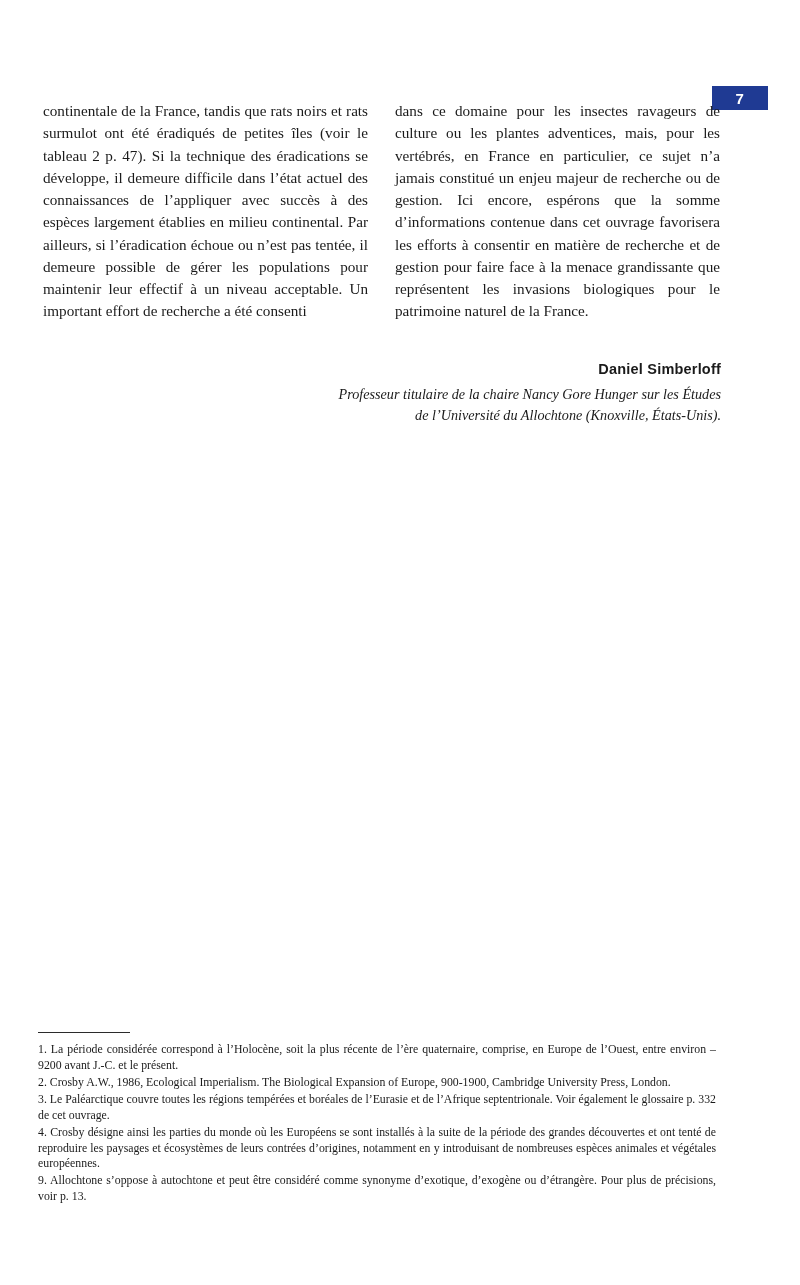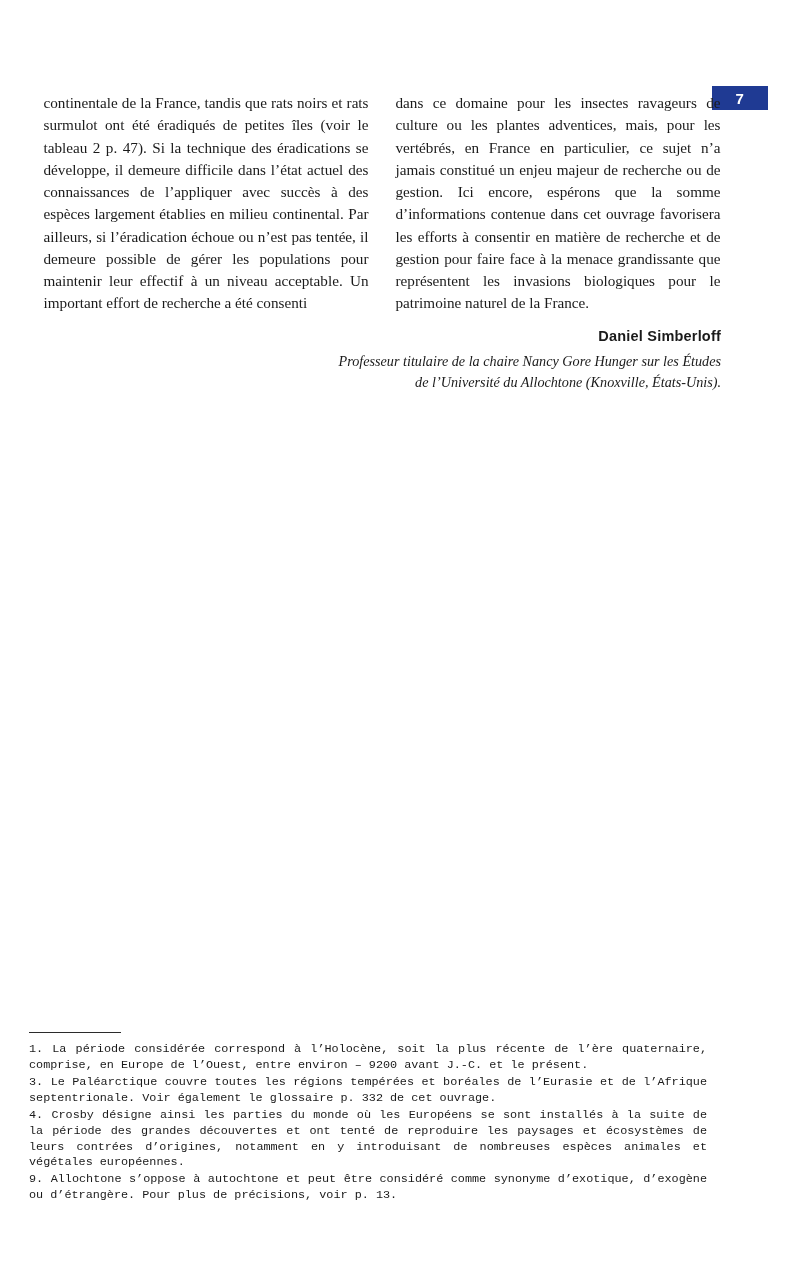--- a/index.html
+++ b/index.html
@@ -33,26 +33,25 @@
     font-weight: bold;
     font-size: 15px;
     display: flex;
     align-items: center;
     justify-content: center;
     letter-spacing: 0.5px;
   }
   
   .columns {
     position: absolute;
-    top: 92px;
+    top: 100px;
     left: 43px;
     width: 678px;
     display: flex;
     gap: 27px;
-    justify-content: center;
   }
   .col {
     width: 325px;
   }
   .col p {
     margin: 0;
     font-size: 15.2px;
     line-height: 1.465;
     text-align: justify;
     text-justify: inter-word;
@@ -66,35 +65,35 @@
     width: 451px;
     text-align: right;
   }
   .signature .author {
     font-family: "Liberation Sans", sans-serif;
     font-weight: bold;
     font-size: 14.5px;
     color: #1a1a1a;
     margin-bottom: 7px;
     letter-spacing: 0.2px;
+    margin-top: 33px;
   }
   .signature .affiliation {
     font-style: italic;
     font-size: 14.2px;
     line-height: 1.5;
     color: #1a1a1a;
     font-family: Liberation Serif, serif;
   }
   
   .footnotes {
     position: absolute;
-    left: 29px;
+    left: 38px;
     top: 1032px;
     width: 678px;
-    font-family: Liberation Mono, monospace;
   }
   .footnote-rule {
     width: 92px;
     height: 1px;
     background: #2b2b2b;
     margin-bottom: 9px;
   }
   .footnotes .fn {
     margin: 0 0 1px 0;
     font-size: 11.8px;
@@ -122,18 +121,19 @@
     <div class="author">Daniel Simberloff</div>
     <div class="affiliation">
       <div>Professeur titulaire de la chaire Nancy Gore Hunger sur les Études</div>
       <div>de l’Université du Allochtone (Knoxville, États-Unis).</div>
     </div>
   </div>
 
   <div class="footnotes">
     <div class="footnote-rule"></div>
     <p class="fn">1. La période considérée correspond à l’Holocène, soit la plus récente de l’ère quaternaire, comprise, en Europe de l’Ouest, entre environ – 9200 avant J.-C. et le présent.</p>
+    <p class="fn">2. Crosby A.W., 1986, Ecological Imperialism. The Biological Expansion of Europe, 900-1900, Cambridge University Press, London.</p>
     <p class="fn">3. Le Paléarctique couvre toutes les régions tempérées et boréales de l’Eurasie et de l’Afrique septentrionale. Voir également le glossaire p. 332 de cet ouvrage.</p>
     <p class="fn">4. Crosby désigne ainsi les parties du monde où les Européens se sont installés à la suite de la période des grandes découvertes et ont tenté de reproduire les paysages et écosystèmes de leurs contrées d’origines, notamment en y introduisant de nombreuses espèces animales et végétales européennes.</p>
     <p class="fn">9. Allochtone s’oppose à autochtone et peut être considéré comme synonyme d’exotique, d’exogène ou d’étrangère. Pour plus de précisions, voir p. 13.</p>
   </div>
 
 </div>
 
 </body></html>

